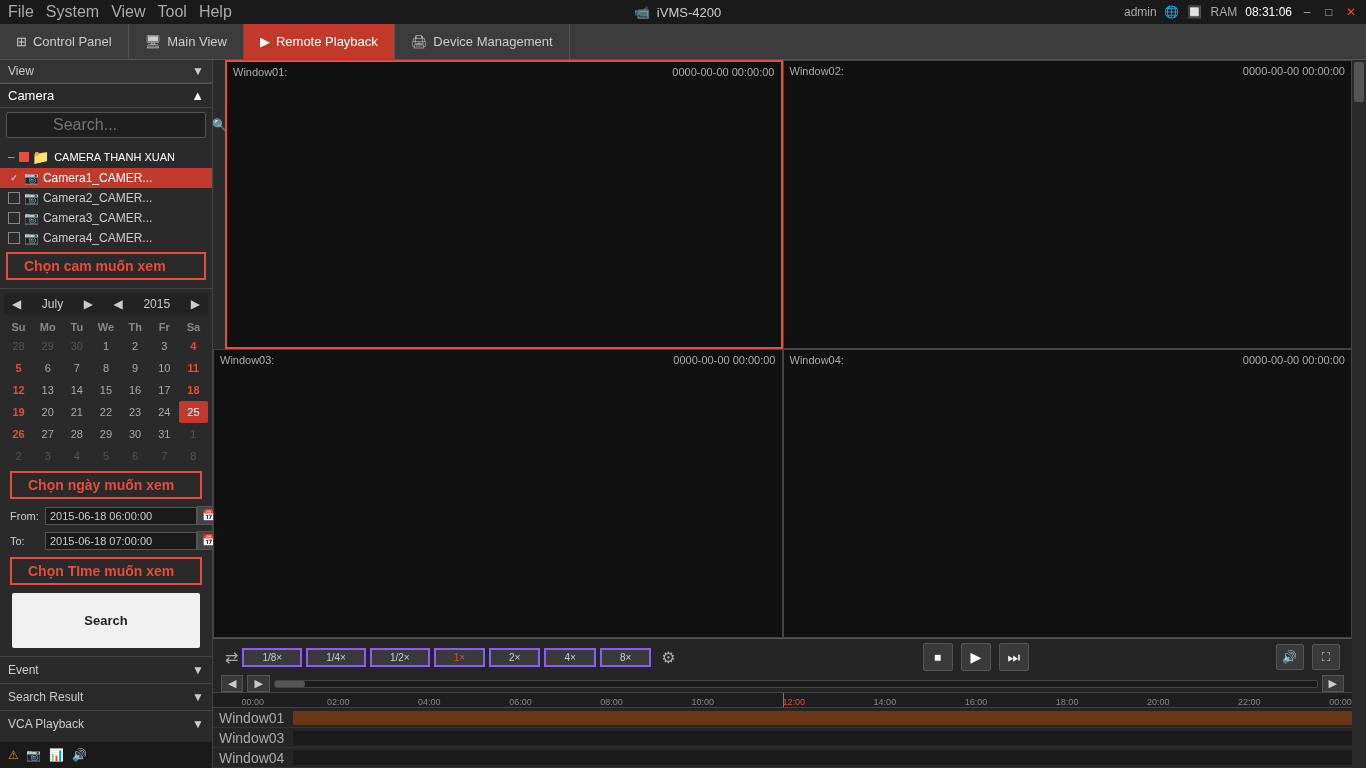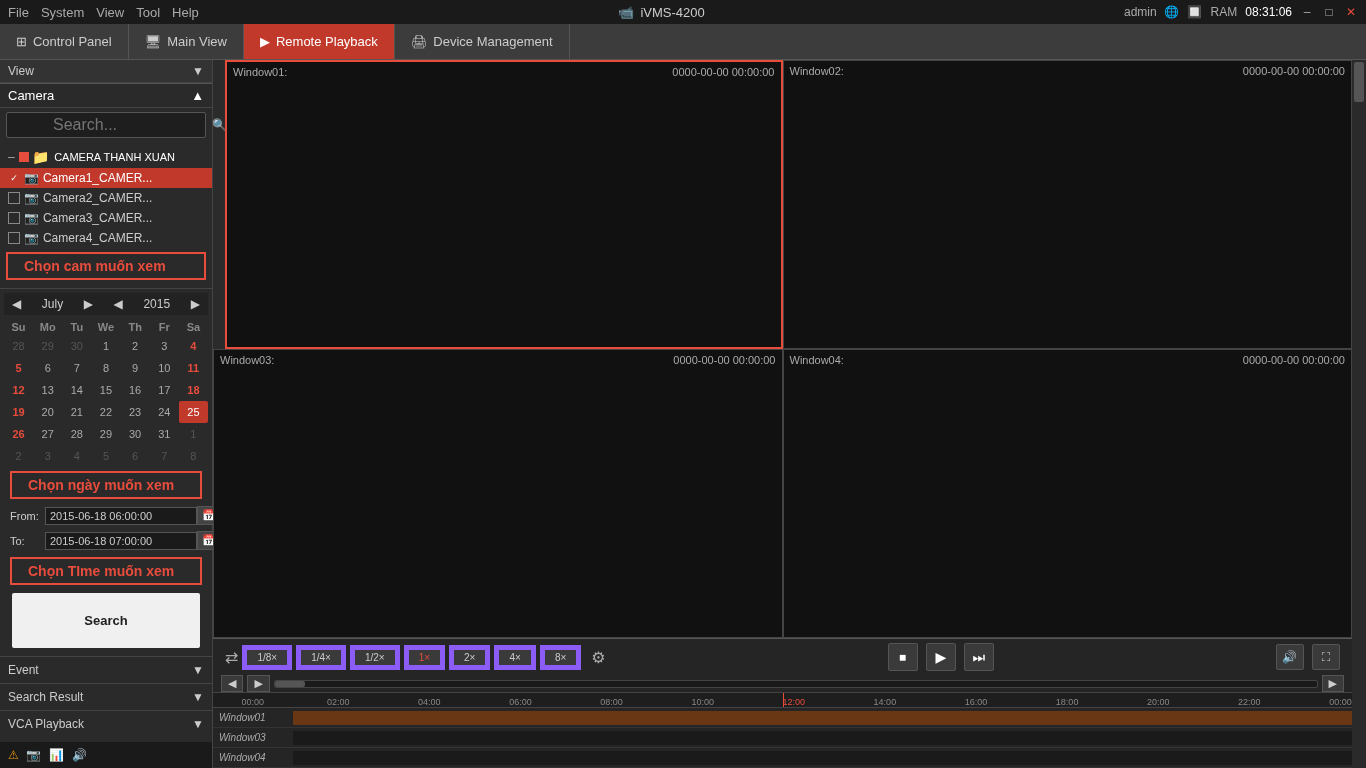--- a/index.html
+++ b/index.html
@@ -1,20 +1,20 @@
 <!DOCTYPE html>
 <html><head>
   <meta charset="utf-8">
   <style>
     * { margin: 0; padding: 0; box-sizing: border-box; }
     body { width: 1366px; height: 768px; background: #2b2b2b; font-family: Arial, sans-serif; font-size: 12px; color: #ccc; overflow: hidden; }
 
     
     .title-bar { height: 24px; background: #1a1a1a; display: flex; align-items: center; justify-content: space-between; padding: 0 8px; }
-    .title-bar-left { display: flex; gap: 12px; color: #aaa; font-size: 13px; }
+    .title-bar-left { display: flex; gap: 12px; color: #aaa; font-size: 16px; }
     .title-bar-center { color: #ccc; font-size: 13px; display: flex; align-items: center; gap: 6px; }
     .title-bar-right { display: flex; align-items: center; gap: 8px; color: #aaa; font-size: 12px; }
     .title-bar-right .time { color: #fff; }
     .win-btn { width: 14px; height: 14px; display: inline-flex; align-items: center; justify-content: center; cursor: pointer; }
 
     
     .tab-bar { height: 36px; background: #3c3c3c; display: flex; align-items: center; border-bottom: 1px solid #555; }
     .tab { display: flex; align-items: center; gap: 6px; padding: 0 16px; height: 100%; cursor: pointer; color: #ccc; font-size: 13px; border-right: 1px solid #555; }
     .tab.active { background: #c0392b; color: #fff; }
 
@@ -78,37 +78,37 @@
     .video-grid { display: grid; grid-template-columns: 1fr 1fr; grid-template-rows: 1fr 1fr; flex: 1; }
     .video-cell { background: #1a1a1a; border: 1px solid #444; position: relative; display: flex; flex-direction: column; }
     .video-cell.active-border { border: 2px solid #e74c3c; margin-left: 12px; }
     .video-label { position: absolute; top: 4px; left: 6px; font-size: 11px; color: #aaa; }
     .video-timestamp { position: absolute; top: 4px; right: 6px; font-size: 11px; color: #aaa; }
     .video-content { flex: 1; display: flex; align-items: center; justify-content: center; }
 
     
     .playback-controls { height: 130px; background: #252525; border-top: 1px solid #555; display: flex; flex-direction: column; }
     .controls-top { display: flex; align-items: center; justify-content: space-between; padding: 4px 12px; height: 40px; }
-    .speed-btn { background: #3a3a3a; border: 5px solid #8b5cf6; color: #ccc; font-size: 10px; padding: 2px 10px; cursor: pointer; }
+    .speed-btn { background: #3a3a3a; border: 2px solid #8b5cf6; color: #ccc; font-size: 10px; padding: 2px 18px; cursor: pointer; }
     .speed-btn.active { color: #e74c3c; }
     .play-btns { display: flex; align-items: center; gap: 8px; }
     .play-btn { width: 30px; height: 28px; background: #3a3a3a; border: 1px solid #555; color: #fff; display: flex; align-items: center; justify-content: center; cursor: pointer; font-size: 14px; border-radius: 2px; }
     .right-ctrl-btns { display: flex; align-items: center; gap: 8px; }
     .ctrl-btn { width: 28px; height: 26px; background: #3a3a3a; border: 1px solid #555; color: #ccc; display: flex; align-items: center; justify-content: center; cursor: pointer; font-size: 12px; border-radius: 2px; }
     .timeline-nav { display: flex; align-items: center; gap: 4px; padding: 0 8px; height: 22px; }
     .timeline-nav button { background: #3a3a3a; border: 1px solid #555; color: #ccc; padding: 1px 6px; cursor: pointer; font-size: 11px; }
     .timeline-scroll { flex: 1; height: 8px; background: #1a1a1a; border: 1px solid #444; border-radius: 2px; position: relative; }
     .timeline-scroll-thumb { width: 30px; height: 100%; background: #555; border-radius: 2px; }
 
     .timeline-ruler { height: 20px; background: #222; position: relative; overflow: hidden; border-top: 1px solid #444; }
 
     
     .window-tracks { display: flex; flex-direction: column; border-top: 1px solid #444; }
     .window-track { display: flex; align-items: center; height: 20px; border-bottom: 1px solid #333; }
-    .window-track-label { width: 80px; font-size: 10px; color: #aaa; padding-left: 6px; flex-shrink: 0; font-style: italic; }
+    .window-track-label { width: 80px; font-size: 14px; color: #aaa; padding-left: 6px; flex-shrink: 0; }
     .window-track-bar { flex: 1; background: #1a1a1a; height: 14px; position: relative; }
     .track-segment { position: absolute; height: 100%; background: #8b4513; opacity: 0.7; }
 
     
     .timeline-scrollbar { width: 14px; position: absolute; right: 0; top: 0; bottom: 0; background: #2a2a2a; }
     .scrollbar-thumb { width: 10px; height: 40px; background: #555; margin: 2px auto; border-radius: 2px; }
 
     .menu-item { cursor: pointer; }
 
     .folder-icon { color: #f39c12; font-size: 14px; }

